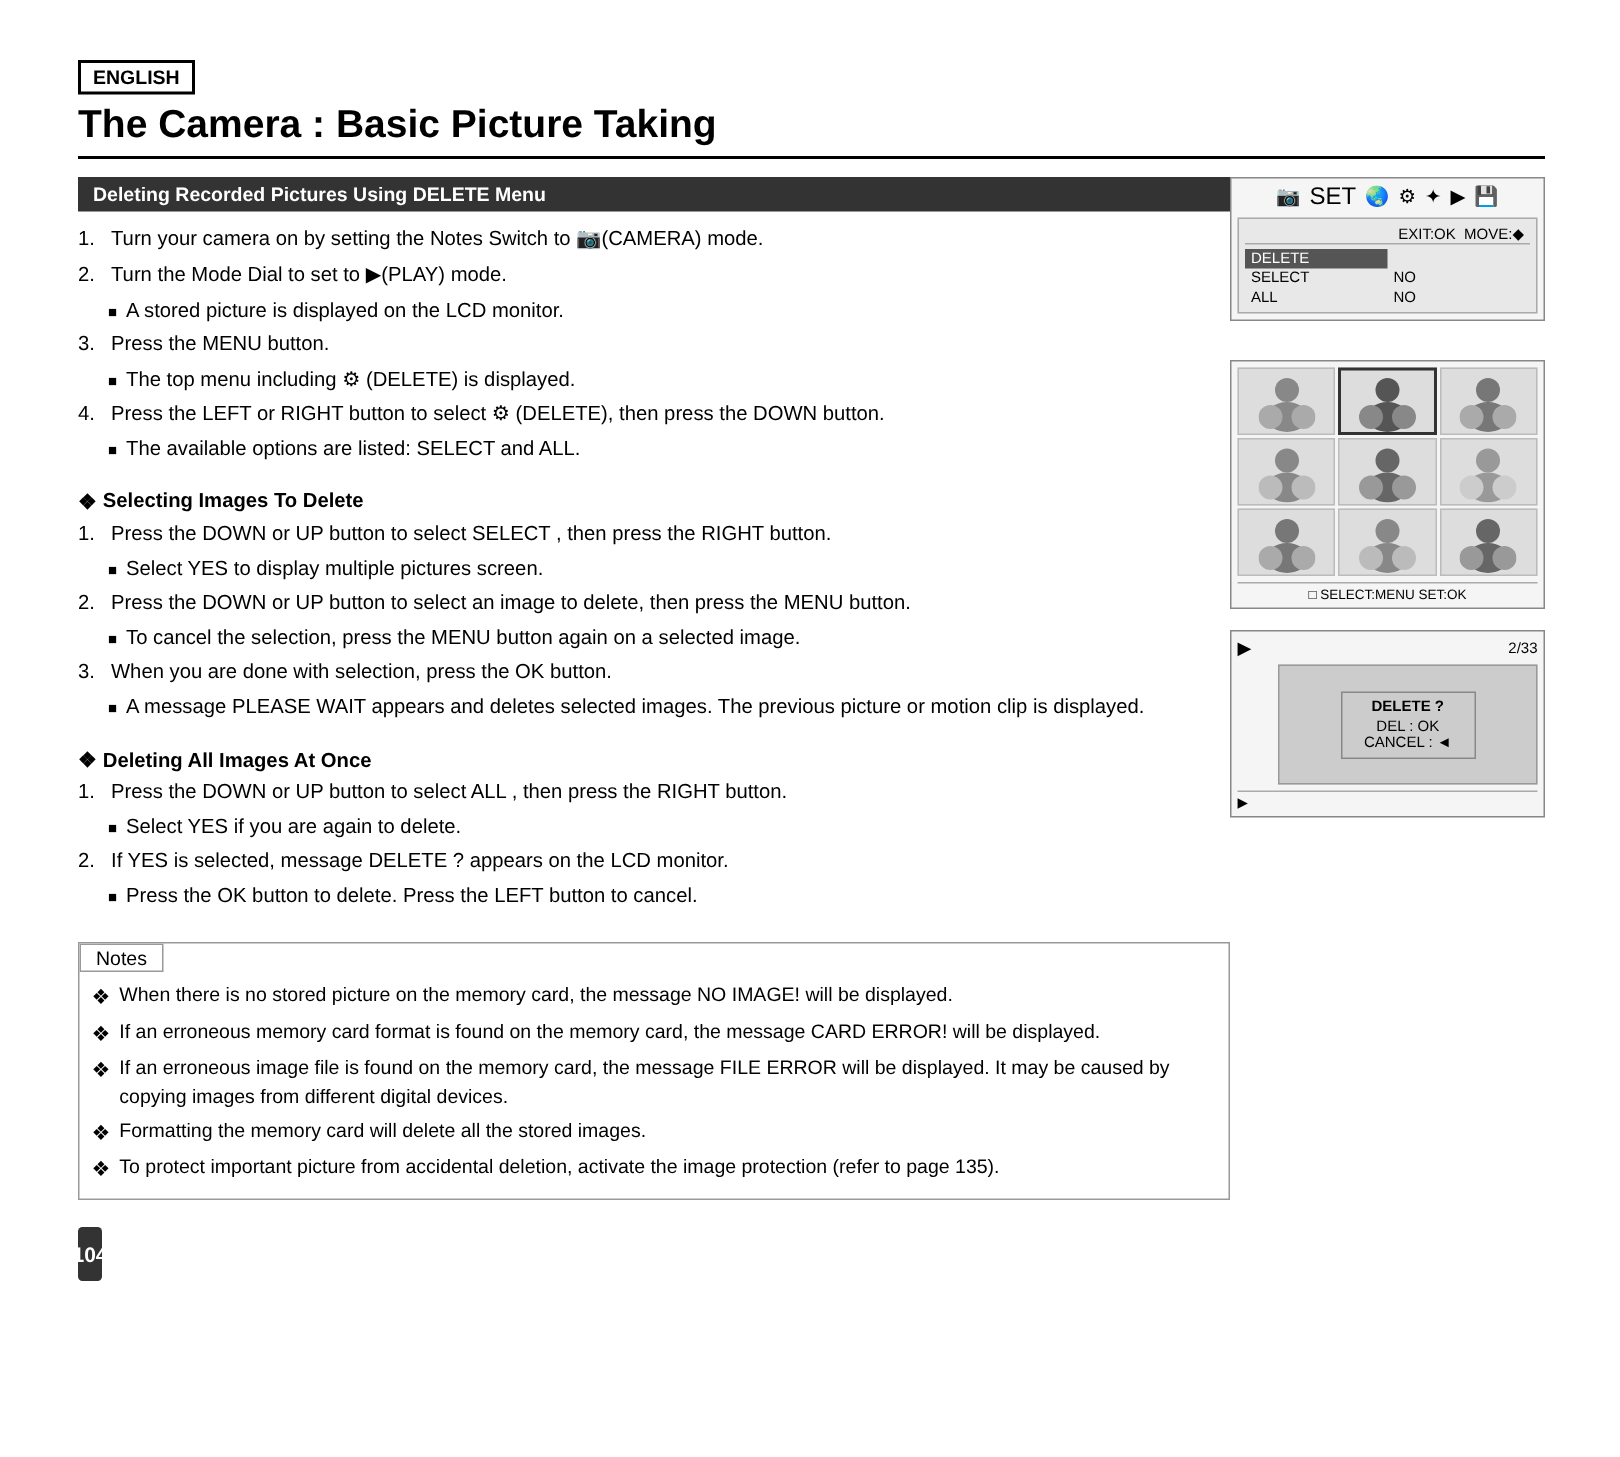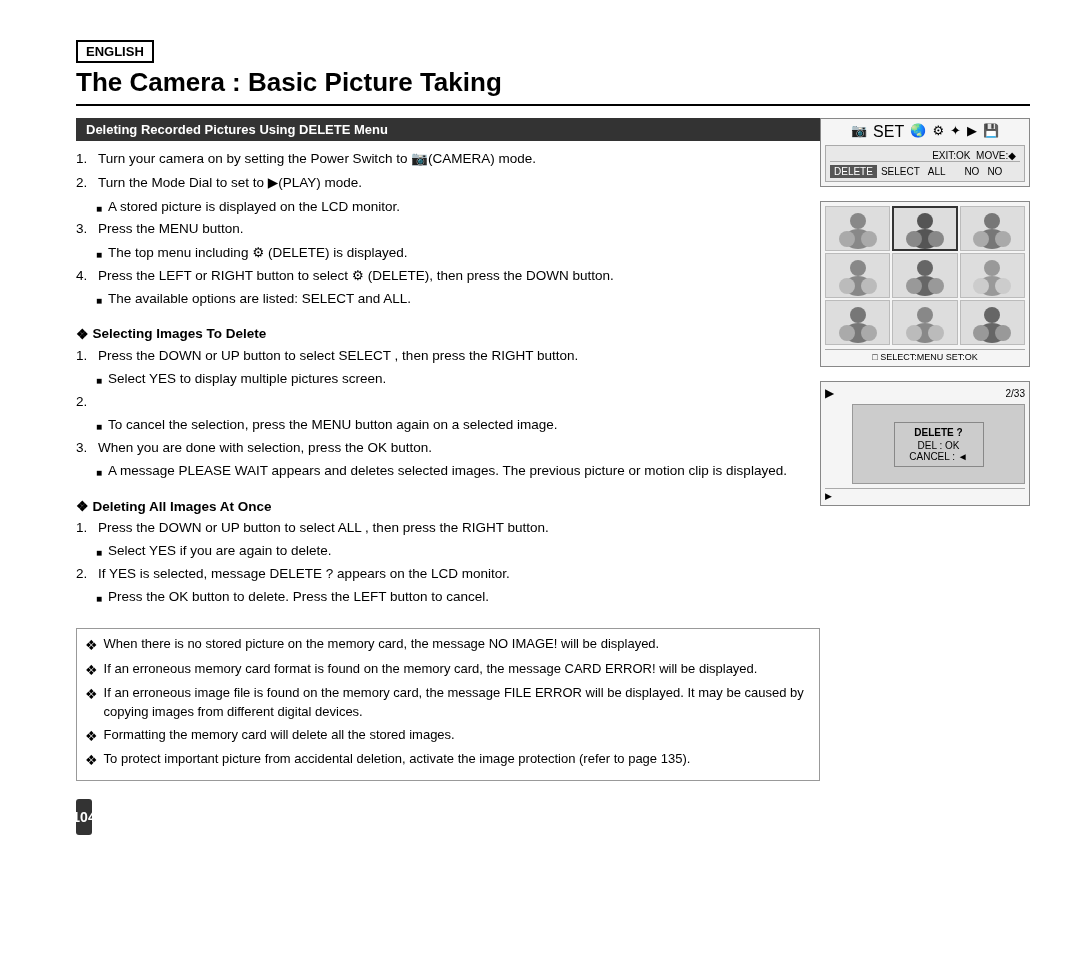--- a/index.html
+++ b/index.html
@@ -8,21 +8,21 @@
       height: 971px;
       background: #fff;
       font-family: Arial, sans-serif;
       font-size: 14px;
       color: #000;
       overflow: hidden;
     }
     .page {
       width: 1080px;
       height: 971px;
-      padding: 40px 50px 30px 76px;
+      padding: 40px 50px 30px 52px;
       display: flex;
       flex-direction: column;
     }
     .english-badge {
       display: inline-block;
       border: 2px solid #000;
       padding: 2px 8px;
       font-weight: bold;
       font-size: 13px;
       margin-bottom: 4px;
@@ -153,41 +153,42 @@
     }
     .cam-menu-table {
       display: grid;
       grid-template-columns: 1fr 1fr;
       font-size: 10px;
       border-top: 1px solid #aaa;
       padding-top: 3px;
     }
     .cam-menu-table .col {
       display: flex;
-      flex-direction: row;
+      flex-direction: column;
     }
     .cam-menu-table .col span {
       padding: 1px 4px;
       font-size: 10px;
     }
     .cam-menu-table .col span.selected {
       background: #555;
       color: #fff;
     }
     .cam-exit-row {
       font-size: 10px;
       text-align: right;
       padding: 1px 4px 0 4px;
     }
     
     .img-grid-panel {
       border: 1px solid #888;
       background: #f5f5f5;
       margin-bottom: 6px;
       padding: 4px;
+      margin-top: 12px;
     }
     .img-grid {
       display: grid;
       grid-template-columns: repeat(3, 1fr);
       gap: 2px;
       margin-bottom: 4px;
     }
     .img-cell {
       background: #ddd;
       height: 45px;
@@ -264,21 +265,21 @@
 
   <div class="content-area">
 
     <div class="left-column">
 
       <div class="section-header">Deleting Recorded Pictures Using DELETE Menu</div>
 
       <ul class="step-list">
         <li class="numbered">
           <span class="step-num">1.</span>
-          <span>Turn your camera on by setting the Power Switch to 📷(CAMERA) mode.</span>
+          <span>Turn your camera on by setting the Notes Switch to 📷(CAMERA) mode.</span>
         </li>
         <li class="numbered">
           <span class="step-num">2.</span>
           <span>Turn the Mode Dial to set to ▶(PLAY) mode.</span>
         </li>
         <div class="bullet-item">
           <span class="bullet-square">■</span>
           <span>A stored picture is displayed on the LCD monitor.</span>
         </div>
         <li class="numbered">
@@ -307,20 +308,21 @@
         <li class="numbered">
           <span class="step-num">1.</span>
           <span>Press the DOWN or UP button to select  SELECT , then press the RIGHT button.</span>
         </li>
         <div class="bullet-item">
           <span class="bullet-square">■</span>
           <span>Select  YES  to display multiple pictures screen.</span>
         </div>
         <li class="numbered">
           <span class="step-num">2.</span>
+          <span>Press the DOWN or UP button to select an image to delete, then press the MENU button.</span>
         </li>
         <div class="bullet-item">
           <span class="bullet-square">■</span>
           <span>To cancel the selection, press the MENU button again on a selected image.</span>
         </div>
         <li class="numbered">
           <span class="step-num">3.</span>
           <span>When you are done with selection, press the OK button.</span>
         </li>
         <div class="bullet-item">
@@ -346,20 +348,23 @@
           <span class="step-num">2.</span>
           <span>If  YES  is selected, message  DELETE ?  appears on the LCD monitor.</span>
         </li>
         <div class="bullet-item">
           <span class="bullet-square">■</span>
           <span>Press the OK button to delete. Press the LEFT button to cancel.</span>
         </div>
       </ul>
 
       <div class="notes-box">
+        <div style="padding: 0 0 0 0;">
+          <span class="notes-label">Notes</span>
+        </div>
         <div class="notes-content">
           <div class="note-item">
             <span class="fleur">❖</span>
             <span>When there is no stored picture on the memory card, the message  NO IMAGE!  will be displayed.</span>
           </div>
           <div class="note-item">
             <span class="fleur">❖</span>
             <span>If an erroneous memory card format is found on the memory card, the message  CARD ERROR!  will be displayed.</span>
           </div>
           <div class="note-item">

